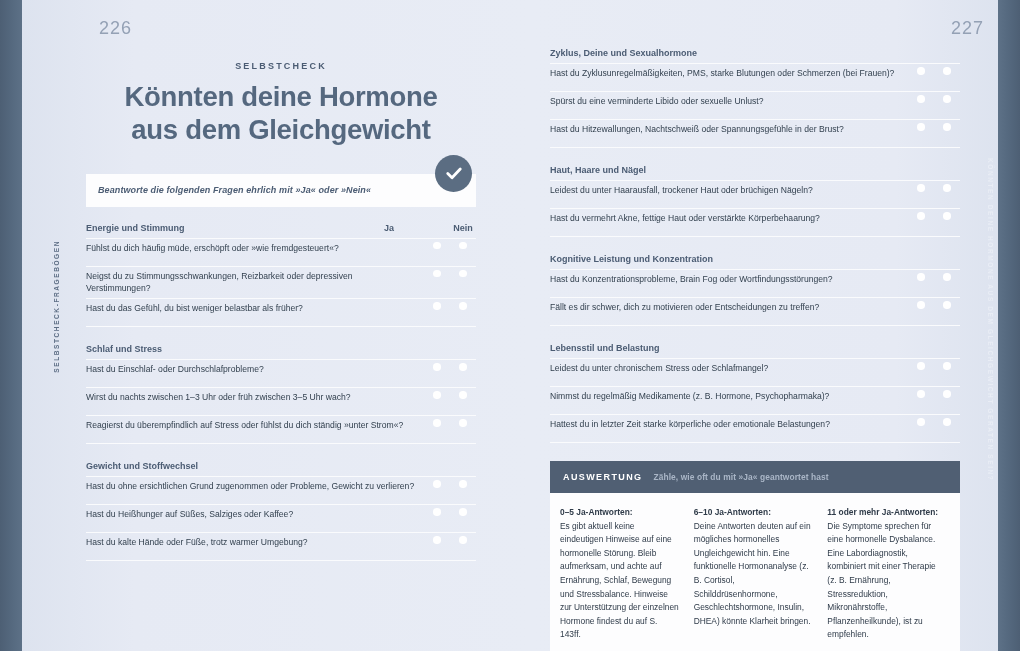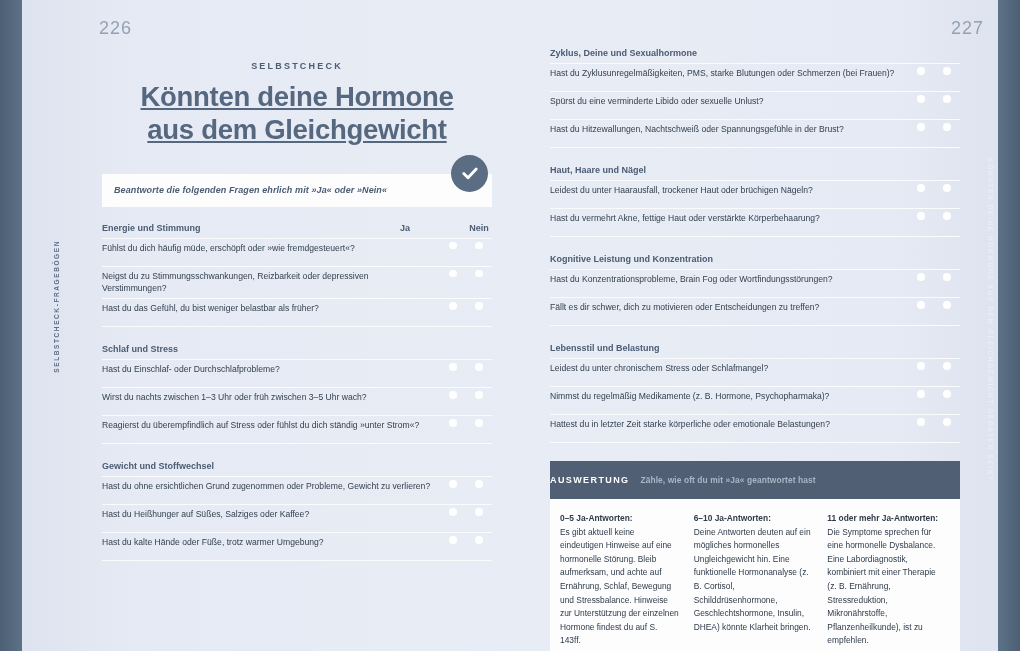--- a/index.html
+++ b/index.html
@@ -64,37 +64,36 @@
   .vert.left-head{
     left:31px;top:240px;
     transform:rotate(180deg);
   }
   .vert.right-head{
     right:4px;top:158px;
     color:#e9edf5;
   }
   
   .lp-inner{
-    position:absolute;left:80px;top:0;width:390px;
+    position:absolute;left:64px;top:0;width:390px;
   }
   .kicker{
     text-align:center;
     font-size:9px;font-weight:700;letter-spacing:2.2px;
     color:#4b5c73;
     margin-top:61px;
   }
   .headline{
     text-align:center;
     font-size:27.5px;
     line-height:1.21;
     font-weight:700;
     color:#55687f;
     margin-top:9px;
     letter-spacing:-0.3px;
-    text-decoration:underline;
   }
   .instruction-wrap{
     position:relative;
     margin-top:27px;
     height:33px;
   }
   .instruction{
     position:absolute;left:0;top:0;right:0;height:33px;
     background:#fdfdfe;
     display:flex;align-items:center;
@@ -150,22 +149,23 @@
     position:absolute;left:18px;top:48px;width:410px;
   }
   
   .auswertung{
     margin-top:18px;
     background:#fdfdfe;
     box-shadow:0 0 0 0 transparent;
   }
   .aus-head{
     background:#505f73;
-    height:38px;
+    height:32px;
     display:flex;align-items:center;
+    padding-left:13px;
   }
   .aus-title{
     font-size:9px;font-weight:700;letter-spacing:1.4px;color:#ffffff;
   }
   .aus-sub{
     font-size:8.4px;font-weight:700;color:#aab6c7;margin-left:11px;letter-spacing:0.1px;
   }
   .aus-body{
     display:flex;
     padding:13px 13px 16px 10px;

